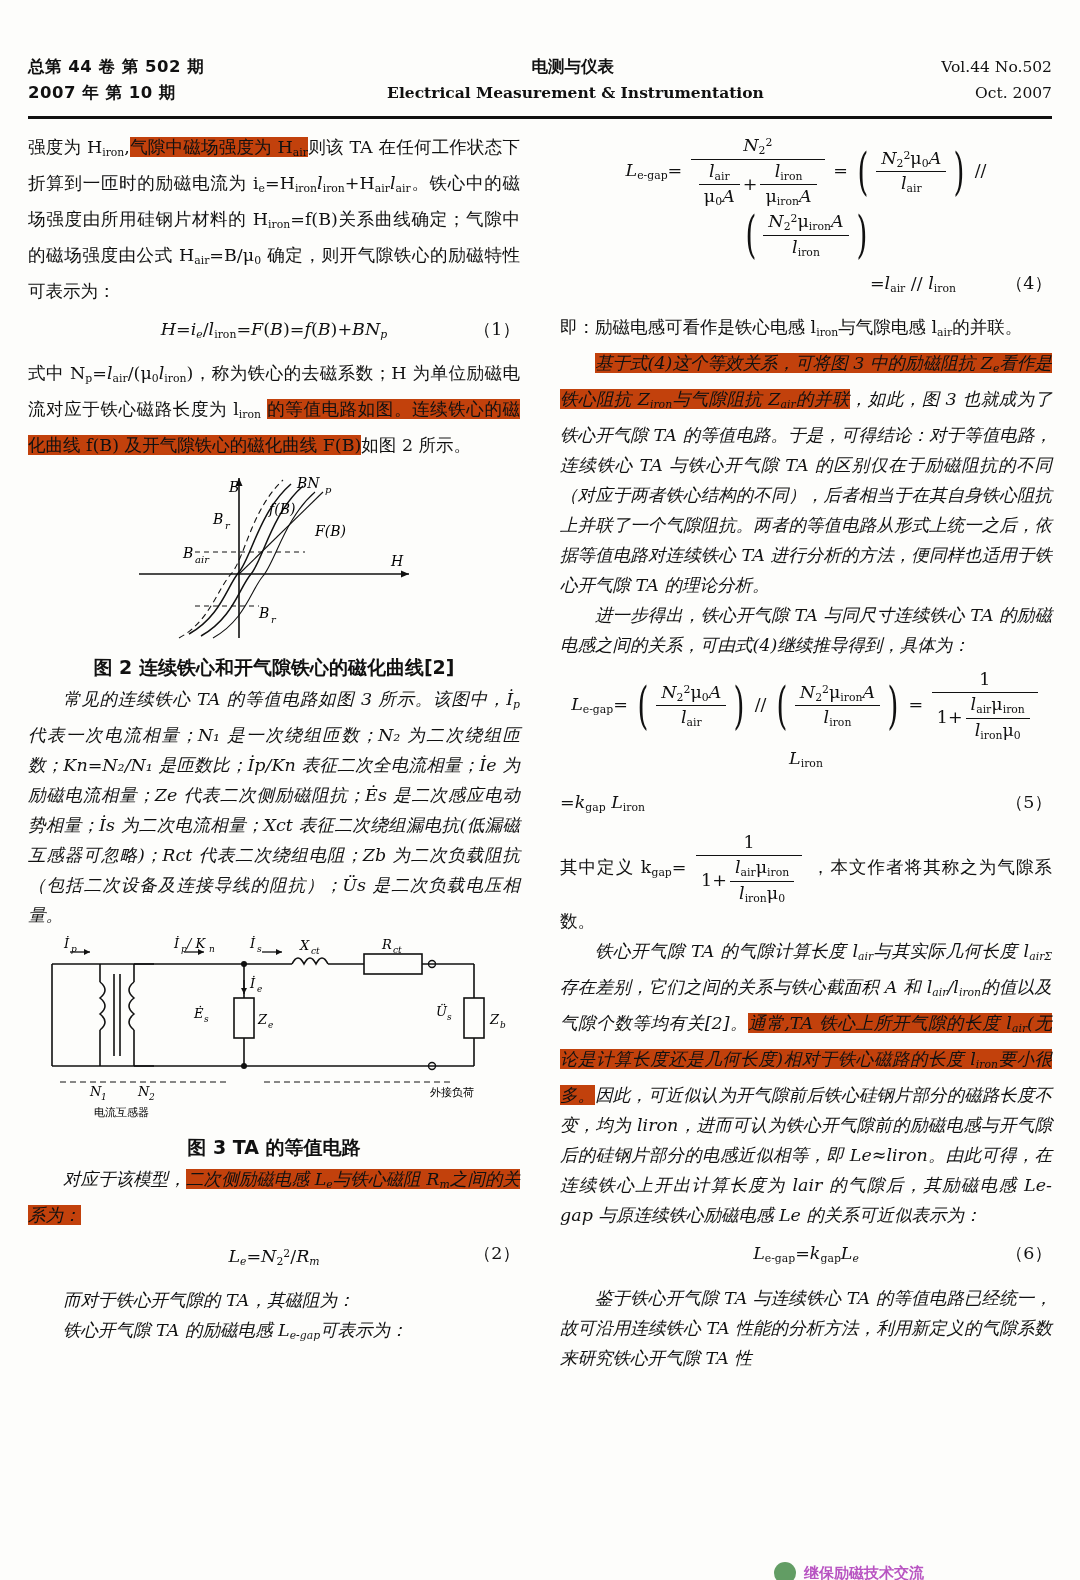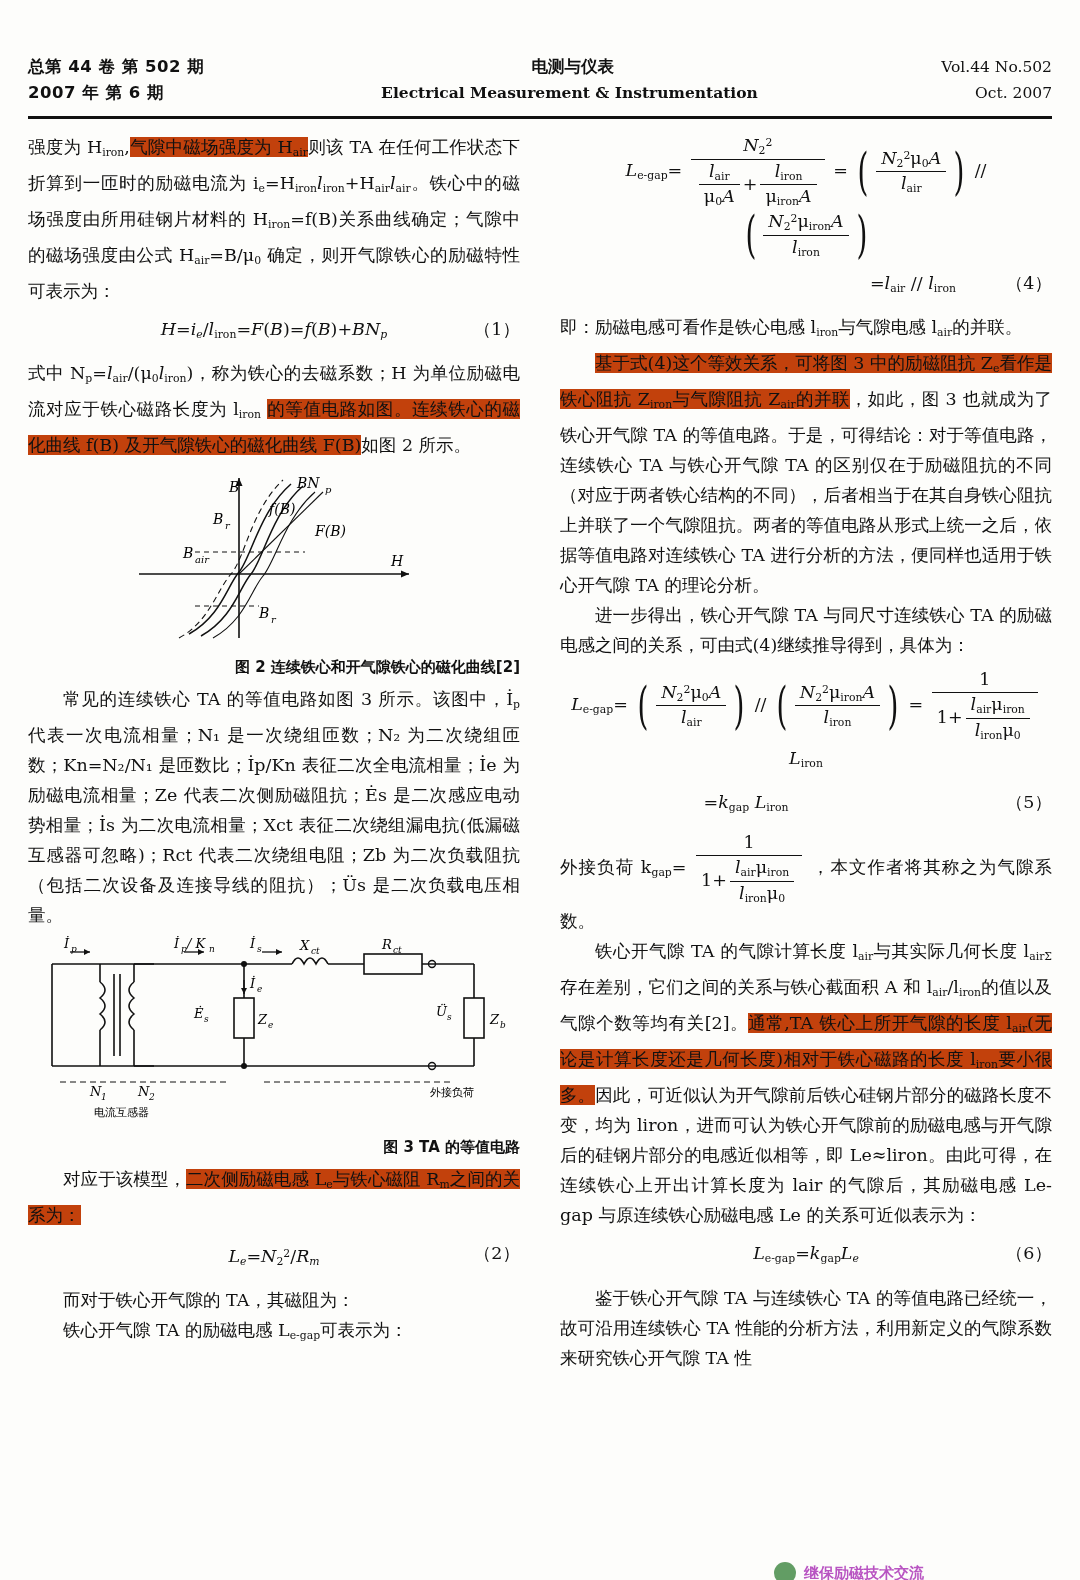--- a/index.html
+++ b/index.html
@@ -22,36 +22,36 @@
   .hdr-right{font-family:"DejaVu Serif","Liberation Serif",serif;font-weight:normal;font-size:15.5px;}
   .hdr-row2{margin-top:4px;}
   .hdr-rule{position:absolute;left:28px;top:68px;width:1024px;height:3px;background:#111;}
 
   
   .col{position:absolute;top:84px;width:492px;font-size:17.5px;line-height:30px;text-align:justify;}
   .col-left{left:28px;}
   .col-right{left:560px;}
 
   p{margin:0;text-indent:0;}
-  .ind{text-indent:2em;}
+  .ind{text-indent:2em;font-style:italic;}
   .hl{background:#c2410c;}
   i{font-family:"DejaVu Serif","Liberation Serif",serif;font-style:italic;}
   sub{font-size:.62em;vertical-align:-.28em;}
   sup{font-size:.62em;vertical-align:.5em;}
   .eqline{margin:8px 0;position:relative;text-align:center;}
   .eqnum{position:absolute;right:0;top:0;}
 
   .frac{display:inline-block;vertical-align:middle;text-align:center;margin:0 3px;}
   .frac .n{display:block;border-bottom:1.4px solid #111;padding:0 5px;line-height:1.35;}
   .frac .d{display:block;padding:0 5px;line-height:1.35;}
   .bigparen{display:inline-flex;align-items:center;vertical-align:middle;}
   .bigparen .pl,.bigparen .pr{font-size:2.9em;font-weight:200;line-height:.8;transform:scaleX(.55);}
   .sect-h{font-family:"DejaVu Sans","Liberation Sans",sans-serif;font-weight:bold;font-size:18px;margin:6px 0 2px;}
 
-  .figcap{text-align:right;font-family:"DejaVu Sans","Liberation Sans",sans-serif;font-weight:bold;font-size:15px;margin:6px 0 2px;}
+  .figcap{text-align:center;font-family:"DejaVu Sans","Liberation Sans",sans-serif;font-weight:bold;font-size:19px;margin:6px 0 2px;}
 
   .fig{margin:6px auto;display:block;}
 
   .footer-page{position:absolute;right:34px;bottom:14px;font-family:"DejaVu Serif","Liberation Serif",serif;font-size:17px;}
 
   .wm{position:absolute;right:40px;bottom:44px;display:flex;align-items:center;gap:8px;opacity:.75;}
   .wm .wmtxt{color:#a21caf;font-family:"DejaVu Sans","Liberation Sans",sans-serif;font-size:15px;font-weight:bold;}
   .wm .wmcirc{width:22px;height:22px;border-radius:50%;background:#2f7d32;}
 </style>
 </head>
@@ -59,21 +59,21 @@
 
 <div class="page">
 
   <div class="header">
     <div class="hdr-row">
       <div class="hdr-left">总第 44 卷  第 502 期</div>
       <div class="hdr-center">电测与仪表</div>
       <div class="hdr-right">Vol.44 No.502</div>
     </div>
     <div class="hdr-row hdr-row2">
-      <div class="hdr-left">2007 年  第 6 期</div>
+      <div class="hdr-left">2007 年  第 10 期</div>
       <div class="hdr-center-en">Electrical Measurement &amp; Instrumentation</div>
       <div class="hdr-right">Oct. 2007</div>
     </div>
   </div>
   <div class="hdr-rule"></div>
 
   <div class="col col-left">
 
     <p>
       <span>强度为 H</span><sub>iron</sub>,<span class="hl"><span>气隙中磁场强度为 H</span><sub>air</sub></span><span>则该 TA 在任何工作状态下折算到一匝时的励磁电流为 i</span><sub>e</sub>=H<sub>iron</sub><i>l</i><sub>iron</sub>+H<sub>air</sub><i>l</i><sub>air</sub>。<span>铁心中的磁场强度由所用硅钢片材料的 H</span><sub>iron</sub>=f(B)<span>关系曲线确定；气隙中的磁场强度由公式 H</span><sub>air</sub>=B/μ<sub>0</sub> <span>确定，则开气隙铁心的励磁特性可表示为：</span>
@@ -273,26 +273,26 @@
               <span class="n"><i>N</i><sub>2</sub><sup>2</sup>μ<sub>iron</sub><i>A</i></span>
               <span class="d"><i>l</i><sub>iron</sub></span>
             </span>
             <span class="pr">)</span>
           </span>
         =
         <span class="frac"><span class="n">1</span><span class="d">1+<span class="frac"><span class="n"><i>l</i><sub>air</sub>μ<sub>iron</sub></span><span class="d"><i>l</i><sub>iron</sub>μ<sub>0</sub></span></span></span></span><i>L</i><sub>iron</sub>
       </span>
     </div>
     <div class="eqline">
-      <span style="display:block;text-align:center;padding-right:120px">=<i>k</i><sub>gap</sub> <i>L</i><sub>iron</sub></span>
+      <span style="display:block;text-align:left;padding-right:120px">=<i>k</i><sub>gap</sub> <i>L</i><sub>iron</sub></span>
       <span class="eqnum">（5）</span>
     </div>
 
     <p>
-      <span>外接负荷 k</span><sub>gap</sub>=
+      <span>其中定义 k</span><sub>gap</sub>=
       <span class="frac"><span class="n">1</span><span class="d">1+<span class="frac"><span class="n"><i>l</i><sub>air</sub>μ<sub>iron</sub></span><span class="d"><i>l</i><sub>iron</sub>μ<sub>0</sub></span></span></span></span>
       <span>，本文作者将其称之为气隙系数。</span>
     </p>
 
 
     <p class="ind">
       <span>铁心开气隙 TA 的气隙计算长度 l</span><sub>air</sub><span>与其实际几何长度 l</span><sub>airΣ</sub><span>存在差别，它们之间的关系与铁心截面积 A 和 l</span><sub>air</sub><span>/l</span><sub>iron</sub><span>的值以及气隙个数等均有关[2]。</span><span class="hl"><span>通常,TA 铁心上所开气隙的长度 l</span><sub>air</sub><span>(无论是计算长度还是几何长度)相对于铁心磁路的长度 l</span><sub>iron</sub><span>要小很多。</span></span><span>因此，可近似认为开气隙前后铁心硅钢片部分的磁路长度不变，均为 liron，进而可认为铁心开气隙前的励磁电感与开气隙后的硅钢片部分的电感近似相等，即 Le≈liron。由此可得，在连续铁心上开出计算长度为 lair 的气隙后，其励磁电感 Le-gap 与原连续铁心励磁电感 Le 的关系可近似表示为：</span>
     </p>
 
     <div class="eqline">

